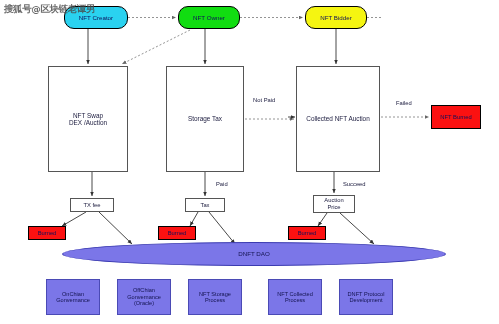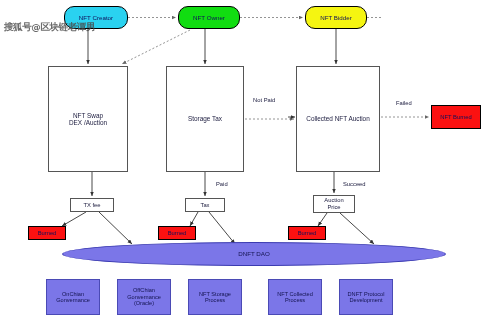--- a/index.html
+++ b/index.html
@@ -82,21 +82,20 @@
     left: 4px;
     top: 3px;
     font-size: 9.5px;
     font-weight: bold;
     color: #4a4a4a;
     opacity: 0.82;
     letter-spacing: -0.4px;
     z-index: 5;
     white-space: nowrap;
     font-family: "DejaVu Sans", sans-serif;
-    margin-top: 18px;
   }
 </style>
 </head>
 <body>
 
 <div id="canvas">
 
   <div id="watermark">搜狐号@区块链老谭男</div>
 
   <svg id="edges" viewBox="0 0 499 324">

